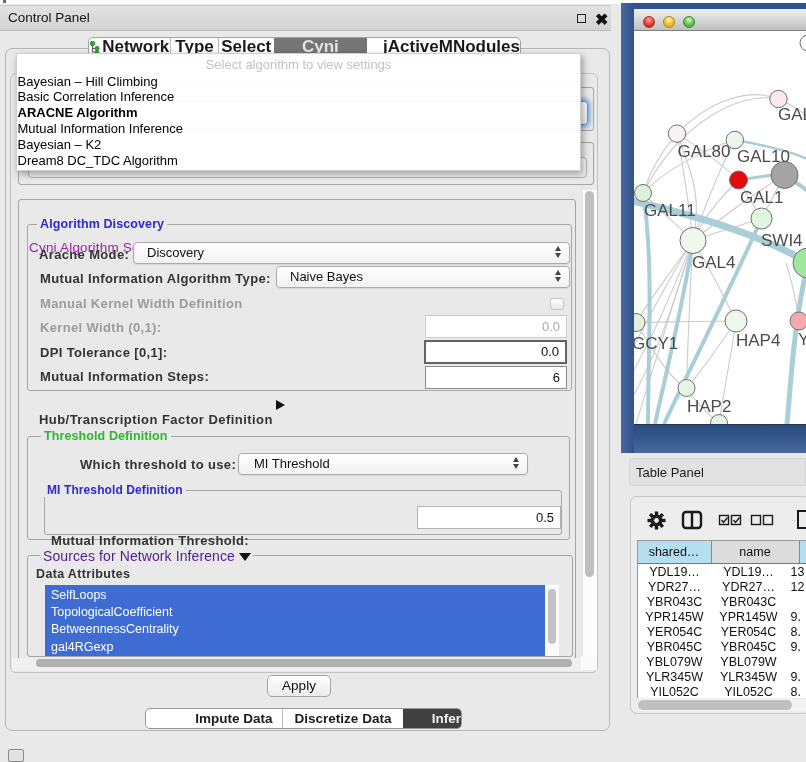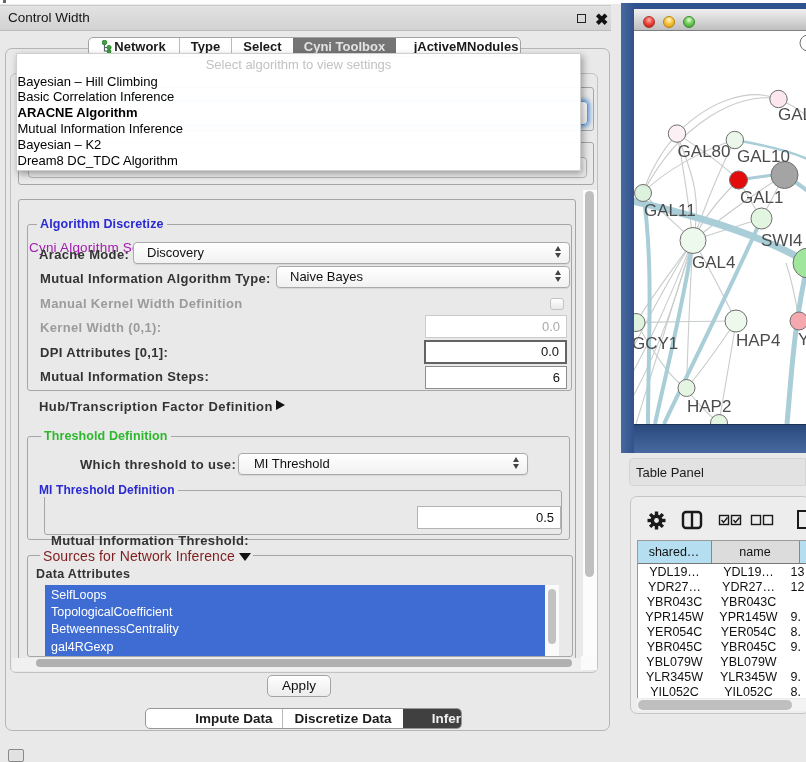--- a/index.html
+++ b/index.html
@@ -26,84 +26,84 @@
 </style>
 </head>
 <body>
 
 <div class="abs" style="left:0;top:0;width:806px;height:4px;background:#fdfdfd"></div>
 <div class="abs" style="left:3px;top:0;width:3px;height:3px;background:#666"></div>
 
 <div class="abs" style="left:0;top:5px;width:611px;height:26px;
   background:linear-gradient(#e2e2e2,#d2d2d2);border-top:1px solid #cacaca;
   border-bottom:1px solid #bdbdbd;"></div>
-<div class="abs" style="left:8px;top:10px;font-size:13.5px;color:#141414;">Control Width</div>
+<div class="abs" style="left:8px;top:10px;font-size:13.5px;color:#141414;">Control Panel</div>
 <div class="abs" style="left:577px;top:14px;width:9px;height:9px;border:1.5px solid #222;"></div>
 <div class="abs" style="left:595px;top:9.5px;font-size:16px;font-weight:bold;color:#111;">✖</div>
 
 <div class="abs" style="left:5px;top:48px;width:605px;height:683px;
   border:1px solid #b5b5b5;border-radius:7px;background:#e9e9e9;"></div>
 
 <div class="abs" style="left:10px;top:73px;width:588px;height:600px;
   border:1px solid #c2c2c2;border-radius:6px;"></div>
 
 <div class="tbox" style="left:18px;top:87px;width:576px;height:44px;"></div>
 <div class="abs" style="left:28px;top:101px;width:560px;height:24px;background:linear-gradient(#fff,#f0f0f0);
   border:1px solid #5b9ad8;border-radius:4px;box-shadow:0 0 4px 2px rgba(90,150,220,0.85);"></div>
 <div class="tbox" style="left:18px;top:142px;width:576px;height:43px;"></div>
 <div class="abs" style="left:28px;top:157px;width:559px;height:21px;background:linear-gradient(#fbfbfb,#ededed);
   border:1px solid #b5b5b5;border-radius:4px;"></div>
 
 <div class="tbox" style="left:18px;top:199px;width:558px;height:461px;"></div>
 <div class="tlab" style="left:26px;top:192px;font-weight:normal;font-size:13.5px;letter-spacing:0.2px;color:#a21caf;margin-top:48px;">Cyni Algorithm Settings</div>
 
 <div class="tbox" style="left:27px;top:224px;width:545px;height:167px;"></div>
-<div class="tlab" style="left:37px;top:217px;color:#2a2ad2;">Algorithm Discretize</div>
+<div class="tlab" style="left:37px;top:217px;color:#2a2ad2;">Algorithm Discovery</div>
 
 <div class="lbl" style="left:39px;top:247px;">Aracne Mode:</div>
 <div class="combo" style="left:133px;top:241.5px;width:437px;height:22px;padding-left:13px;">Discovery<span class="stepper"></span></div>
 
 <div class="lbl" style="left:40px;top:271px;">Mutual Information Algorithm Type:</div>
 <div class="combo" style="left:276px;top:266px;width:294px;height:22px;padding-left:13px;">Naive Bayes<span class="stepper"></span></div>
 
 <div class="lbl dis" style="left:40px;top:296px;text-align:center;">Manual Kernel Width Definition</div>
 <div class="abs" style="left:550px;top:298px;width:14px;height:12px;border:1px solid #c3c3c3;
   border-radius:3px;background:linear-gradient(#fefefe,#e9e9e9);"></div>
 
 <div class="lbl dis" style="left:40px;top:320px;">Kernel Width (0,1):</div>
 <div class="field" style="left:425px;top:315px;width:142px;height:23px;
   border:1px solid #cbcbcb;color:#a9a9a9;">0.0</div>
 
-<div class="lbl" style="left:40px;top:345px;">DPI Attributes [0,1]:</div>
+<div class="lbl" style="left:40px;top:345px;">DPI Tolerance [0,1]:</div>
 <div class="field" style="left:424px;top:340px;width:143px;height:24px;
   border:2px solid #636363;line-height:20px;">0.0</div>
 
 <div class="lbl" style="left:40px;top:369px;">Mutual Information Steps:</div>
 <div class="field" style="left:425px;top:366px;width:142px;height:23px;
   border:1px solid #8d8d8d;">6</div>
 
-<div class="lbl" style="left:39px;top:399px;letter-spacing:0.45px;">Hub/Transcription Factor Definition</div>
+<div class="lbl" style="left:39px;top:412px;letter-spacing:0.45px;">Hub/Transcription Factor Definition</div>
 <div class="abs" style="left:276px;top:400px;width:0;height:0;border-top:5.5px solid transparent;
   border-bottom:5.5px solid transparent;border-left:9px solid #111;"></div>
 
 <div class="tbox" style="left:27px;top:436px;width:543px;height:104px;"></div>
 <div class="tlab" style="left:41px;top:429px;color:#2eb82e;">Threshold Definition</div>
 
 <div class="lbl" style="left:80px;top:457px;">Which threshold to use:</div>
 <div class="combo" style="left:238px;top:453px;width:290px;height:22px;">MI Threshold<span class="stepper"></span></div>
 
 <div class="tbox" style="left:44px;top:490px;width:518px;height:45px;"></div>
-<div class="tlab" style="left:36px;top:483px;color:#2a2ad2;font-size:12px;">MI Threshold Definition</div>
+<div class="tlab" style="left:44px;top:483px;color:#2a2ad2;font-size:12px;">MI Threshold Definition</div>
 
 <div class="lbl" style="left:51px;top:533px;">Mutual Information Threshold:</div>
 <div class="field" style="left:417px;top:506px;width:144px;height:23px;
   border:1px solid #b3b3b3;">0.5</div>
 
 <div class="tbox" style="left:27px;top:555px;width:546px;height:102px;"></div>
-<div class="tlab" style="left:40px;top:548px;font-weight:normal;font-size:14px;letter-spacing:0.1px;color:#7f1d1d;padding-right:18px;">Sources for Network Inference</div>
+<div class="tlab" style="left:40px;top:548px;font-weight:normal;font-size:14px;letter-spacing:0.1px;color:#4c1d95;padding-right:18px;">Sources for Network Inference</div>
 <div class="abs" style="left:239px;top:552.5px;width:0;height:0;border-left:6.5px solid transparent;
   border-right:6.5px solid transparent;border-top:8.5px solid #111;"></div>
 
 <div class="lbl" style="left:36px;top:567px;font-size:12.5px;">Data Attributes</div>
 <div class="abs" style="left:45px;top:585px;width:500px;height:71px;background:#3e6cd3;
   color:#fff;font-size:12.5px;line-height:17.2px;padding:2px 0 0 6px;overflow:hidden;">
 SelfLoops<br>TopologicalCoefficient<br>BetweennessCentrality<br>gal4RGexp</div>
 <div class="abs" style="left:545px;top:585px;width:14px;height:71px;background:#fafafa;"></div>
 <div class="abs" style="left:548px;top:589px;width:8px;height:55px;background:#c2c2c2;border-radius:4px;"></div>
 
@@ -118,21 +118,21 @@
   text-align:center;line-height:20px;">Apply</div>
 
 <div class="abs" style="left:145px;top:708px;width:317px;height:21px;border:1px solid #979797;
   border-radius:5px;background:#fff;overflow:hidden;display:flex;font-size:13.5px;font-weight:bold;padding-left:40px;">
   <div style="width:97px;text-align:center;line-height:19px;color:#1c1c1c;border-right:1px solid #b9b9b9;">Impute Data</div>
   <div style="width:120px;text-align:center;line-height:19px;color:#1c1c1c;">Discretize Data</div>
   <div style="flex:1;text-align:right;line-height:19px;color:#efefef;background:#404040;">Infer Network</div>
 </div>
 
 <div class="abs" style="left:88px;top:37px;width:433px;height:20px;border:1px solid #a3a3a3;
-  border-radius:5px;background:#fff;overflow:hidden;display:flex;font-size:13px;font-weight:bold;">
+  border-radius:5px;background:#fff;overflow:hidden;display:flex;font-size:17px;font-weight:bold;">
   <div style="width:91px;line-height:18px;color:#1a1a1a;border-right:1px solid #bbb;text-align:center;">
     <svg width="10" height="13" viewBox="0 0 10 13" style="vertical-align:-2px;margin-right:2px;">
       <path d="M2.5 4 L2.5 11 L5.5 11 M2.5 7.5 L5.5 7.5" stroke="#5a6578" stroke-width="1.2" fill="none"></path>
       <circle cx="2.5" cy="2.5" r="2.3" fill="#3fa23f" stroke="#1e7a1e" stroke-width="0.8"></circle>
       <circle cx="7" cy="7.5" r="2.1" fill="#3fa23f" stroke="#1e7a1e" stroke-width="0.8"></circle>
       <circle cx="7" cy="11.5" r="1.9" fill="#3fa23f" stroke="#1e7a1e" stroke-width="0.8"></circle>
     </svg>Network</div>
   <div style="width:52px;line-height:18px;color:#1a1a1a;border-right:1px solid #bbb;text-align:center;">Type</div>
   <div style="width:61px;line-height:18px;color:#1a1a1a;text-align:center;">Select</div>
   <div style="width:103px;line-height:18px;color:#e3e3e3;background:#757575;text-align:center;">Cyni Toolbox</div>

